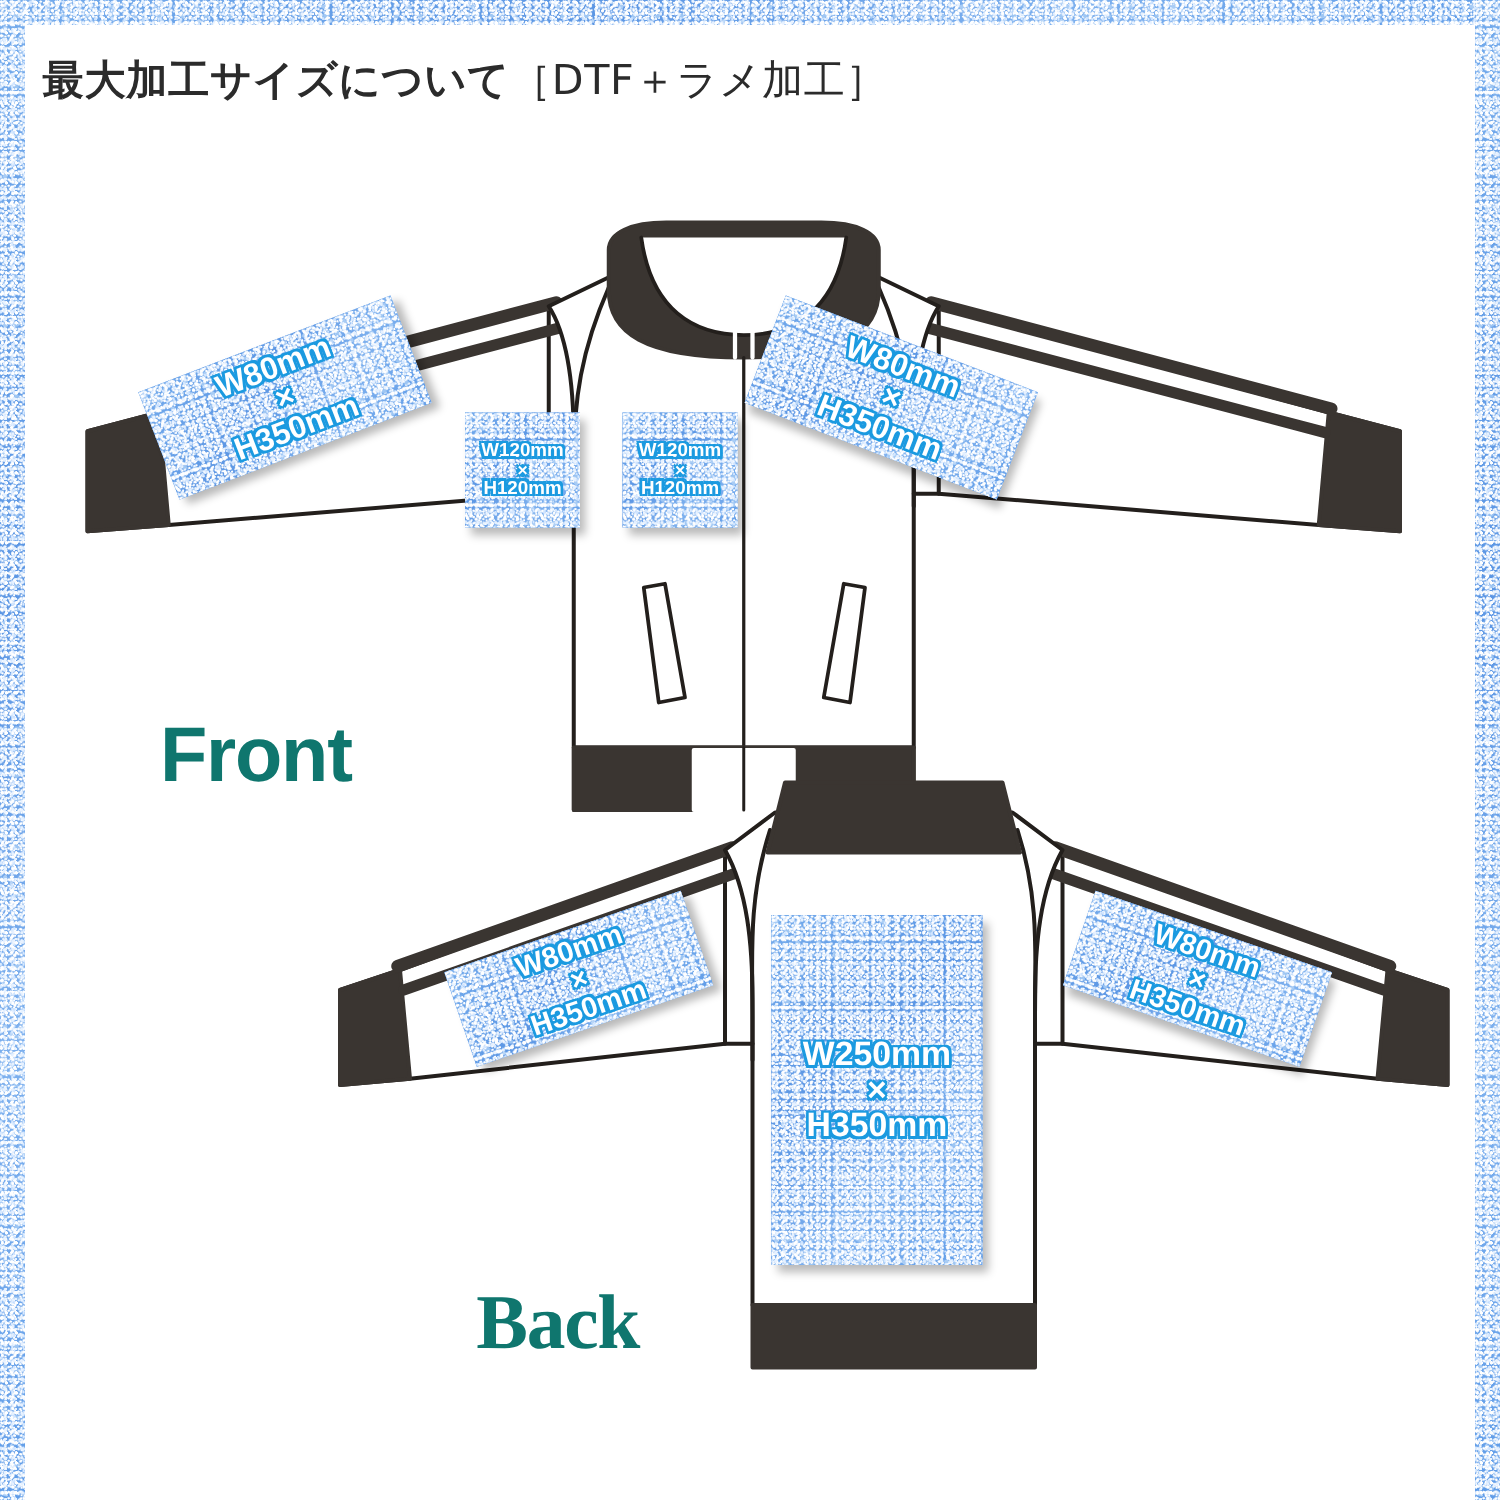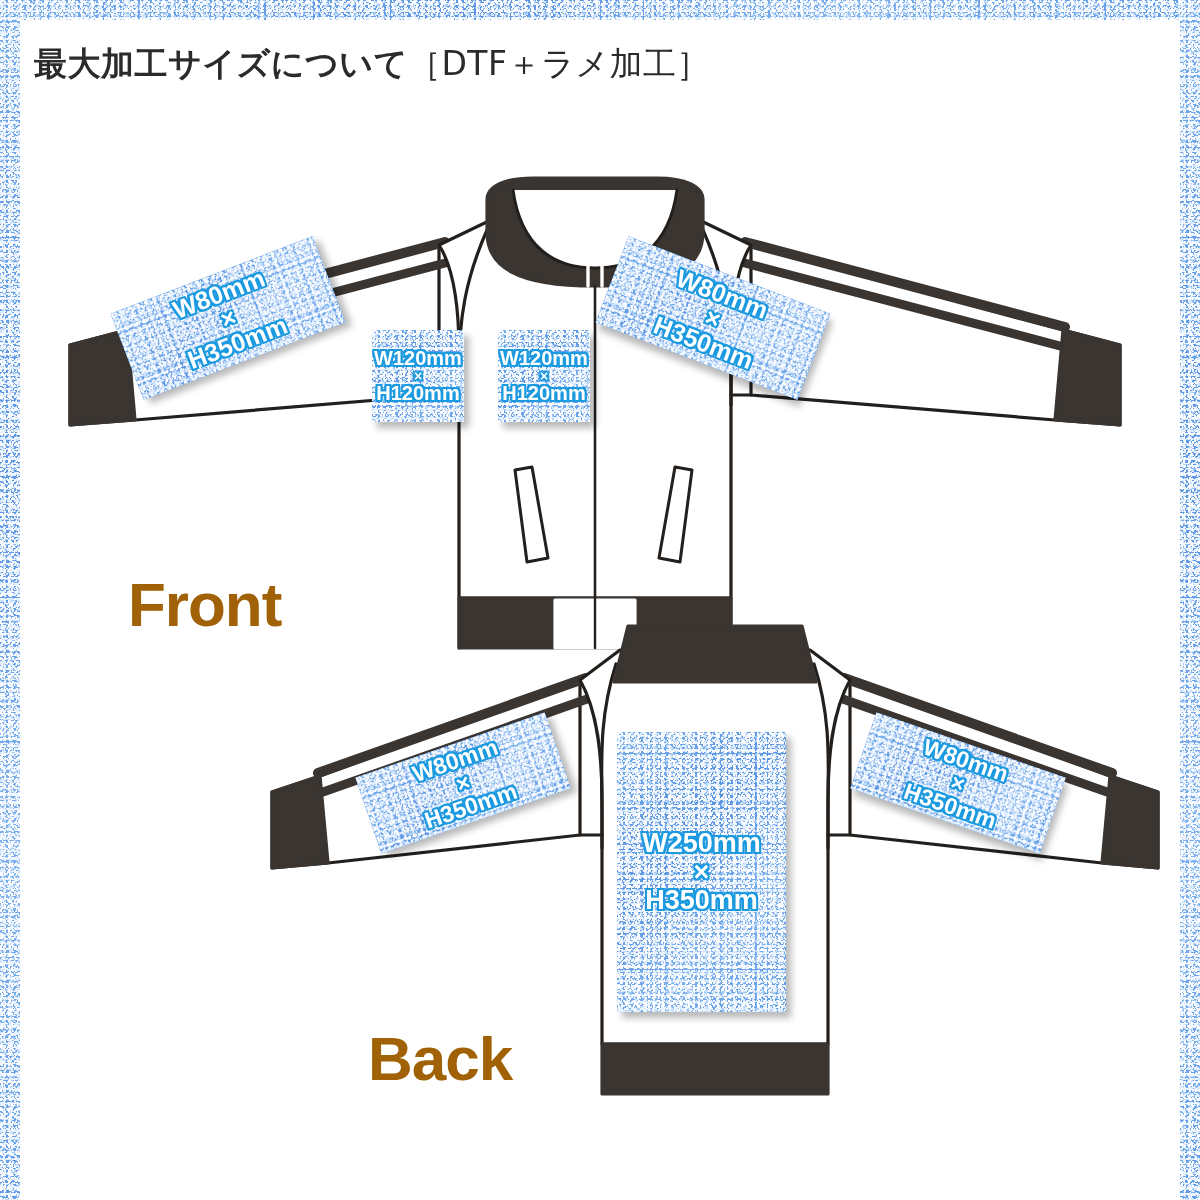--- a/index.html
+++ b/index.html
@@ -67,25 +67,25 @@
     font-family:"DejaVu Sans", sans-serif;
     font-size:33px;font-weight:700;color:#2b2b2b;
     letter-spacing:0.5px;white-space:nowrap;
   }
   #title .bracket{font-weight:500;}
 
   
   .view-label{
     position:absolute;
     font-family:"Liberation Sans", sans-serif;
-    font-weight:700;color:#a16207;
+    font-weight:700;color:#0f766e;
     letter-spacing:-1px;
   }
   #label-front{left:108px;top:549px;font-size:62px;}
-  #label-back {left:348px;top:1003px;font-size:62px;}
+  #label-back {left:361px;top:1003px;font-size:62px;font-family:Liberation Serif, serif;}
 
   
   .swatch{
     position:absolute;
     display:flex;flex-direction:column;
     align-items:center;justify-content:center;
     box-shadow:5px 6px 7px rgba(0,0,0,0.28);
     text-align:center;
   }
   .swatch .line{
@@ -98,21 +98,21 @@
        0   -2px 0 #1b9ae0, 0    2px 0 #1b9ae0,
       -2px  0   0 #1b9ae0, 2px  0   0 #1b9ae0;
     white-space:nowrap;
   }
   .swatch .x{font-size:0.72em;}
 
   
   .sw-sleeve .line{font-size:25px;}
   .sw-sleeve-back .line{font-size:23px;}
   
-  .sw-chest .line{font-size:20px;}
+  .sw-chest .line{font-size:15px;}
   .sw-chest .x{font-size:14px;}
   
   .sw-back .line{font-size:27px;text-align:center;}
 
   
   #sw-front-left-sleeve{
     left:100px;top:252px;width:216px;height:92px;
     transform:rotate(-21deg);
   }
   #sw-front-right-sleeve{

